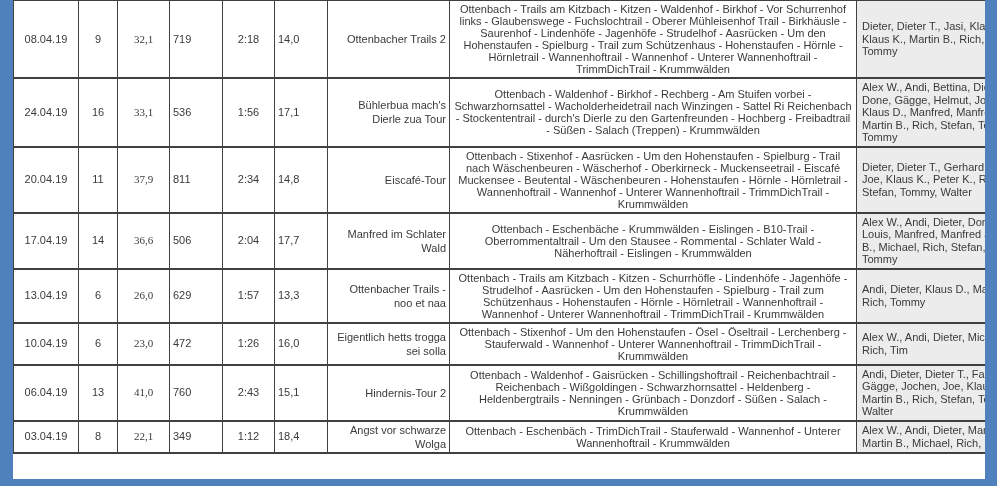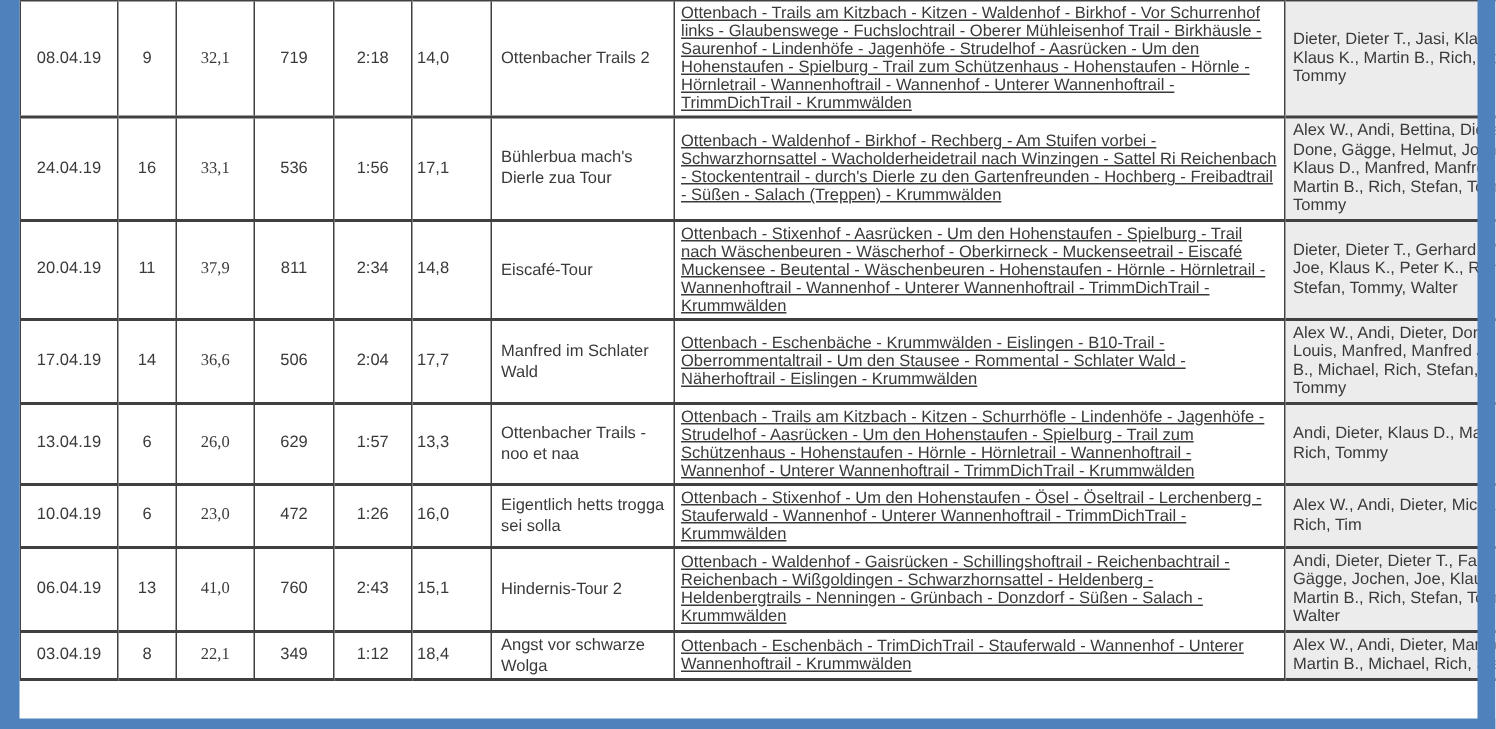--- a/index.html
+++ b/index.html
@@ -38,25 +38,25 @@
     line-height: 13px;
     vertical-align: middle;
     padding: 1px 3px;
     overflow: hidden;
     word-wrap: break-word;
   }
 
   .col-date         { width: 58px;  text-align: center; }
   .col-riders       { width: 32px;  text-align: center; }
   .col-distance_km  { width: 45px;  text-align: center; font-family: Liberation Serif, serif; }
-  .col-elevation_m  { width: 46px;  text-align: center; }
+  .col-elevation_m  { width: 46px;  text-align: left; }
   .col-duration     { width: 45px;  text-align: center; }
   .col-avg_speed    { width: 46px;  text-align: left; }
-  .col-tour_name    { width: 112px; text-align: left; padding-left: 6px; line-height: 14px; }
-  .col-route        { width: 398px; text-align: left; padding: 2px 4px; line-height: 12px; text-decoration: underline; }
+  .col-tour_name    { width: 112px; text-align: right; padding-left: 6px; line-height: 14px; }
+  .col-route        { width: 398px; text-align: center; padding: 2px 4px; line-height: 12px; }
   .col-participants { width: 172px; text-align: left; padding: 2px 5px; line-height: 12.5px;
                       background: #ececec; }
 </style>
 </head>
 <body>
 
 <div class="screen">
   <div class="frame frame-left"></div>
   <div class="frame frame-right"></div>
   <div class="frame frame-bottom"></div>

